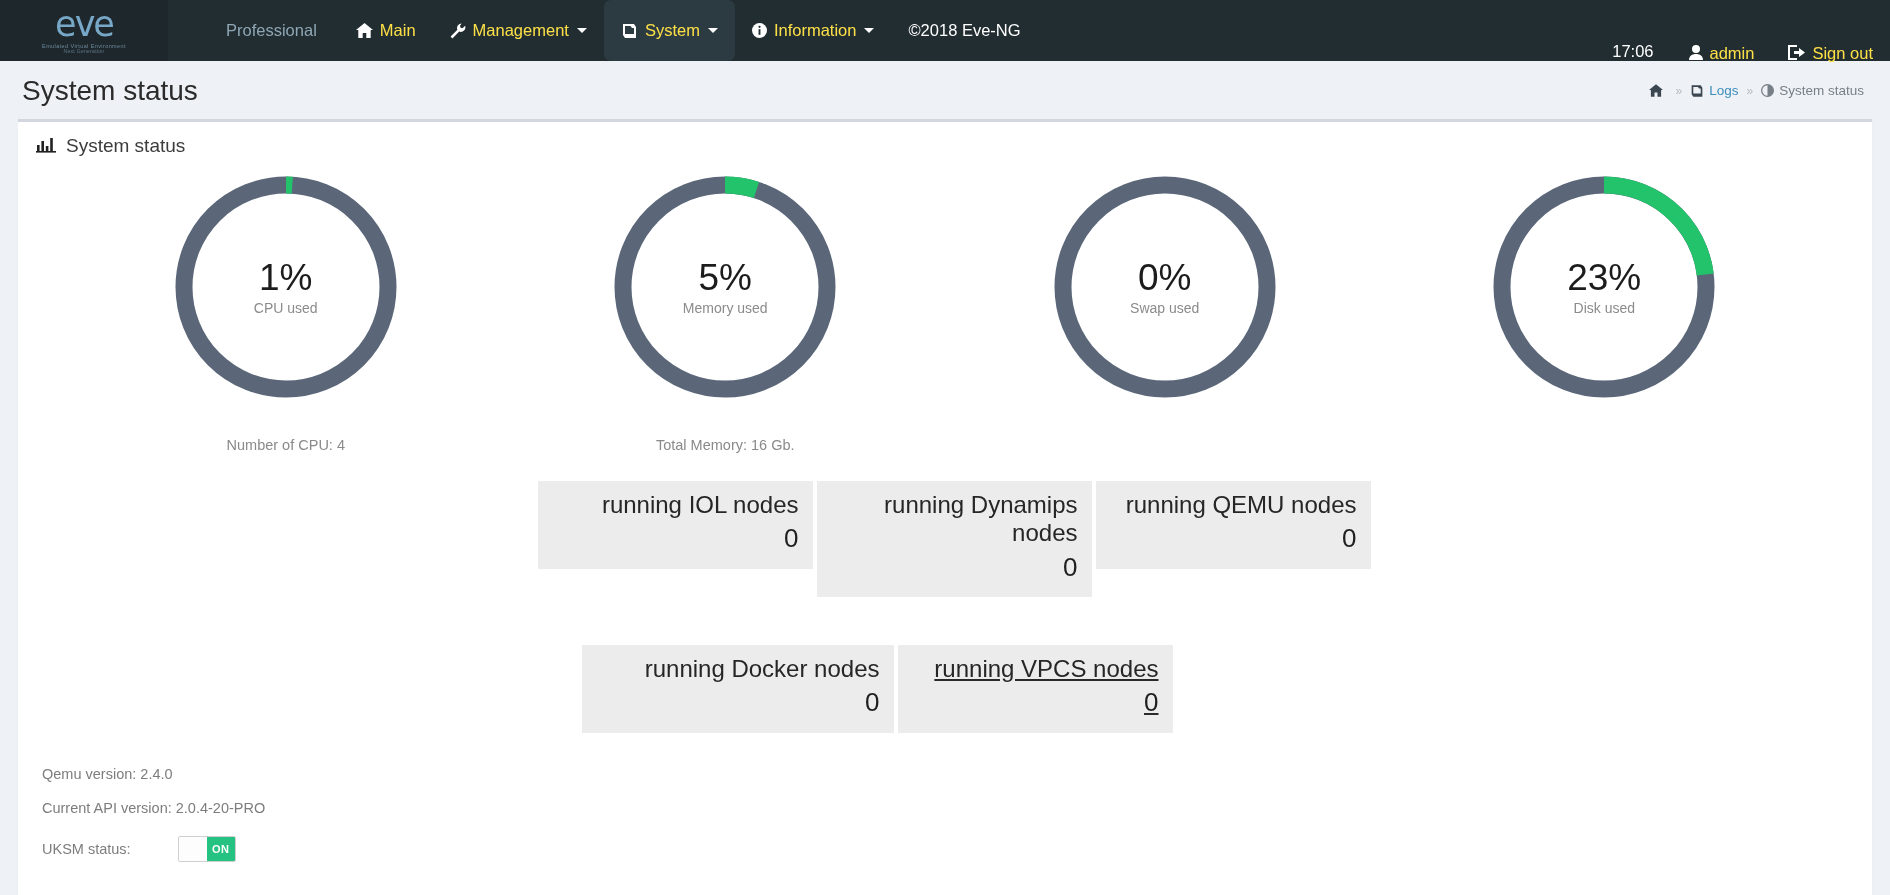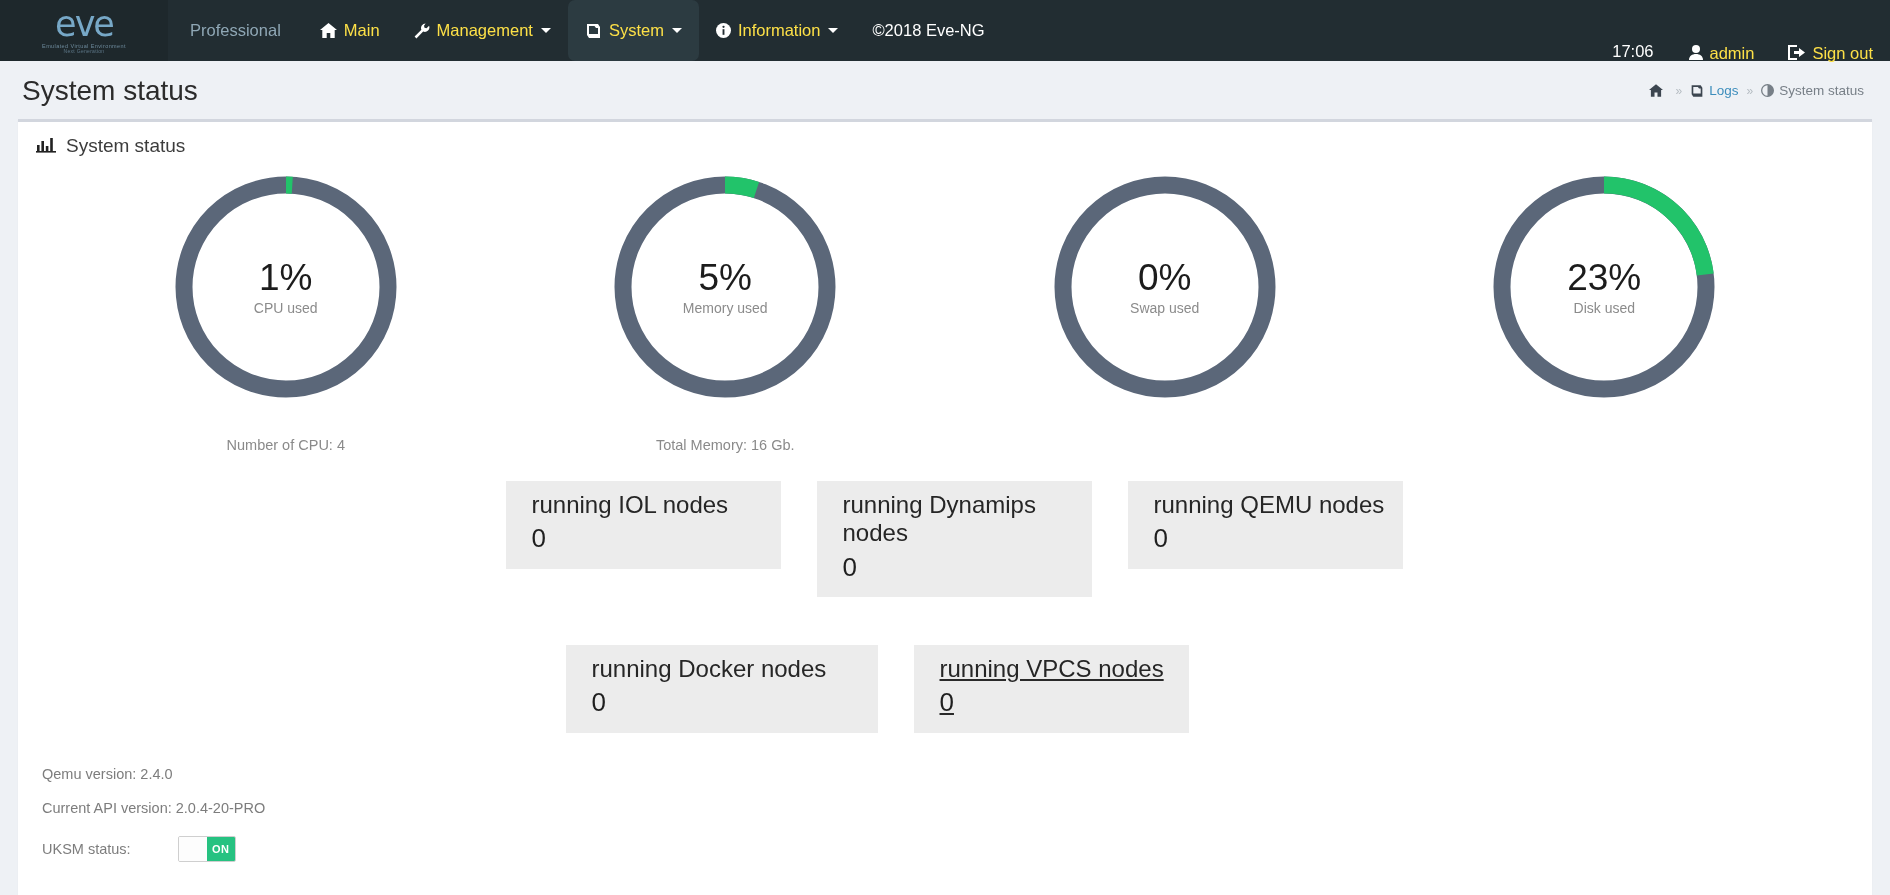--- a/index.html
+++ b/index.html
@@ -14,20 +14,21 @@
   }
 
   
   .navbar {
     height: 61px;
     background: #222d32;
     display: flex;
     align-items: stretch;
     position: relative;
     z-index: 10;
+    gap: 36px;
   }
   .brand {
     width: 168px;
     min-width: 168px;
     background: #1e282c;
     display: flex;
     align-items: center;
     justify-content: center;
     position: relative;
   }
@@ -204,23 +205,23 @@
   .nodes-wrap { padding: 26px 0 0 0; }
   .node-row {
     display: flex;
     justify-content: center;
     align-items: flex-start;
   }
   .node-row.row1 { margin-left: 18px; }
   .node-row.row2 { margin-top: 48px; margin-left: -136px; }
   .node-box {
     background: #ececec;
-    text-align: left;
+    text-align: right;
     padding: 10px 14px 14px 26px;
-    margin: 0 18px;
+    margin: 0 2px;
     color: #2a2a2a;
   }
   .node-box .nb-title {
     font-size: 24px;
     font-weight: 400;
     line-height: 1.18;
     color: #262626;
   }
   .node-box .nb-value {
     font-size: 26px;

